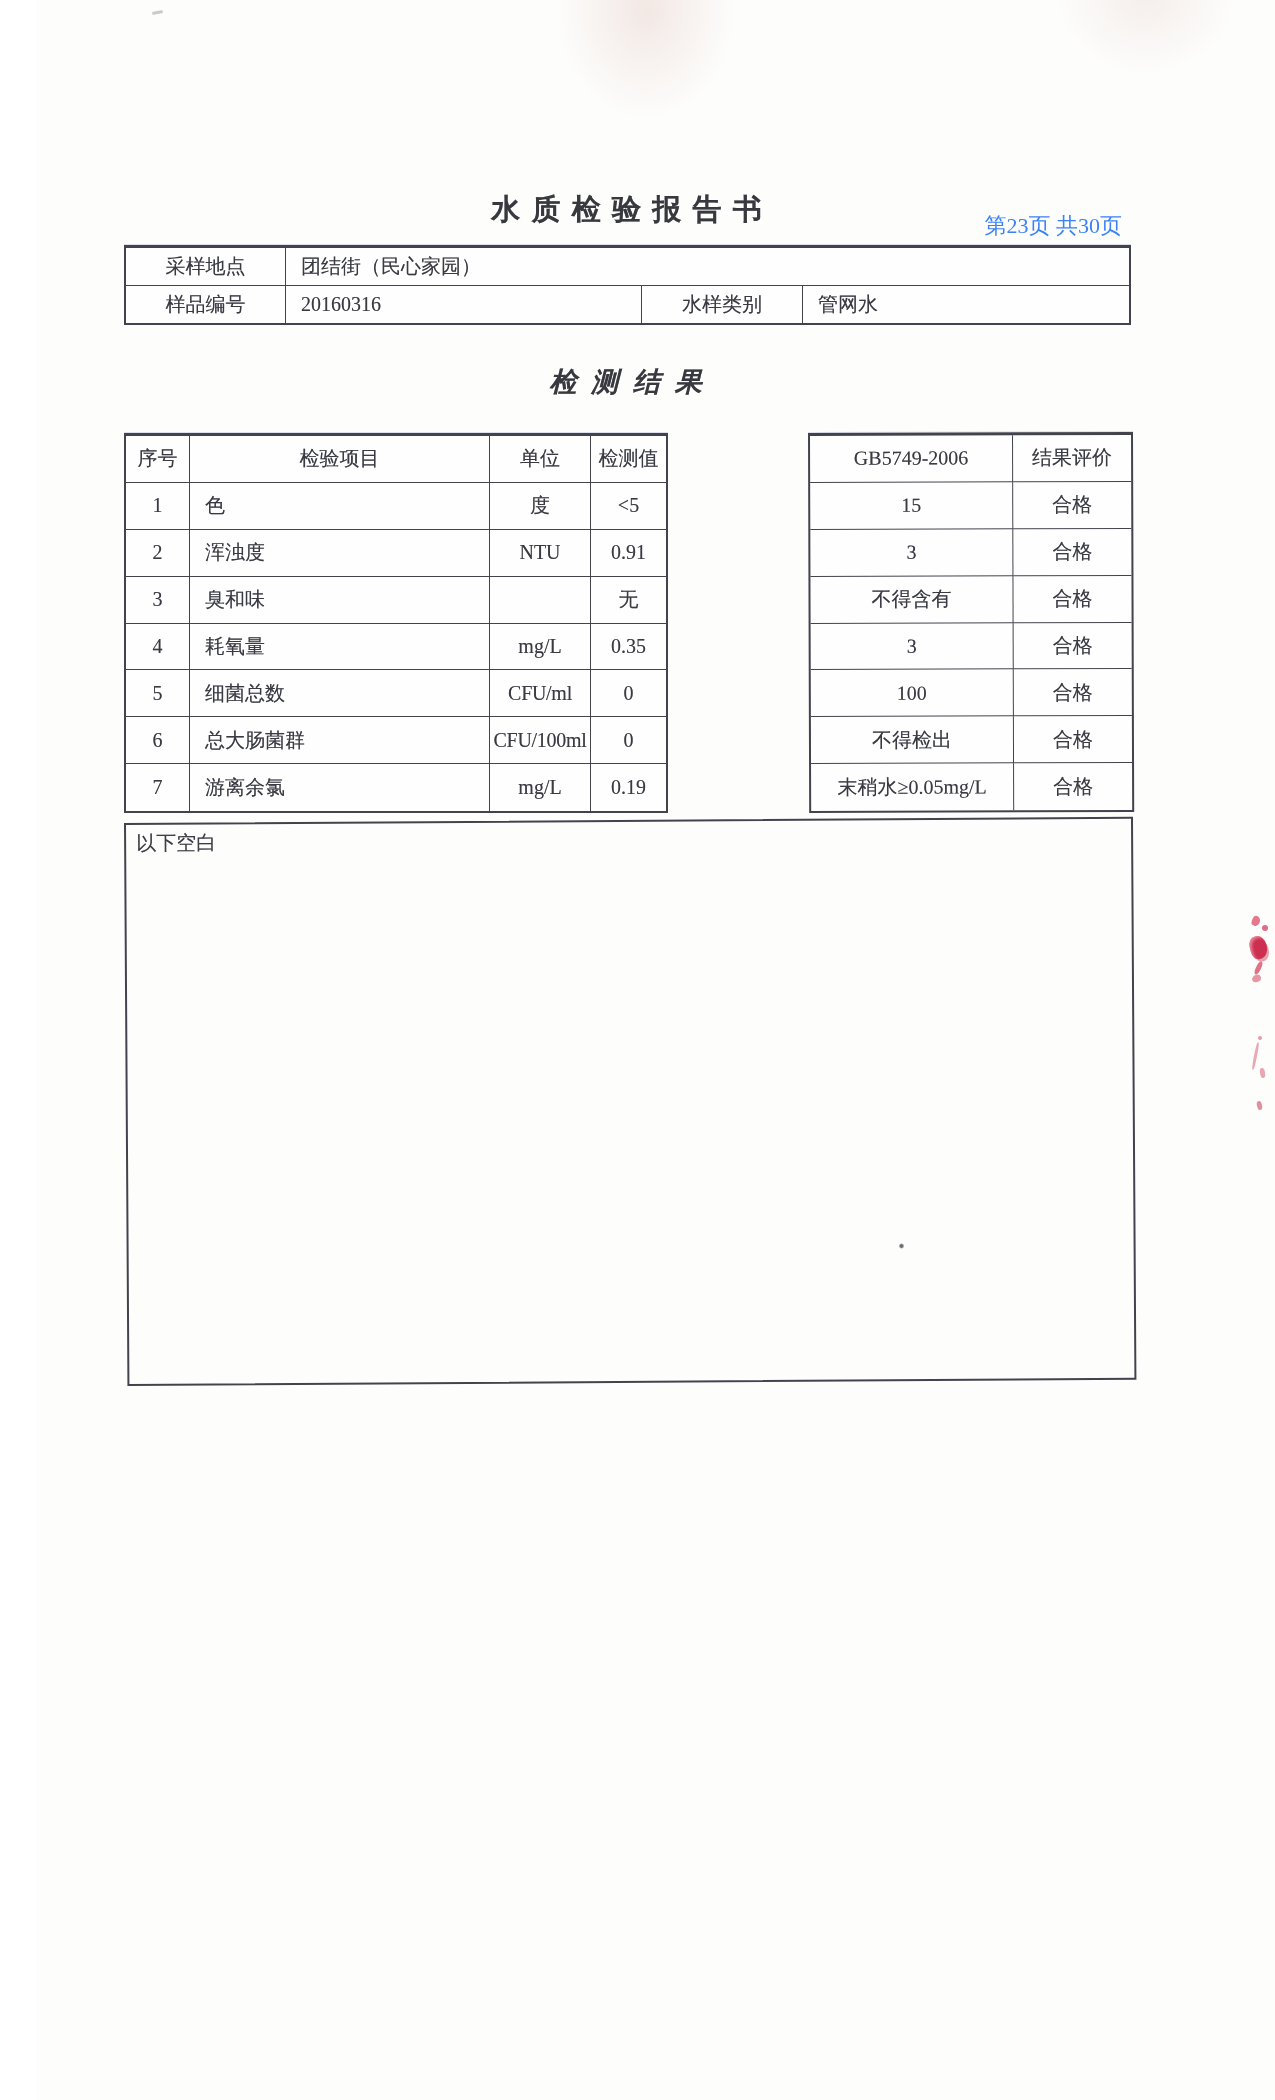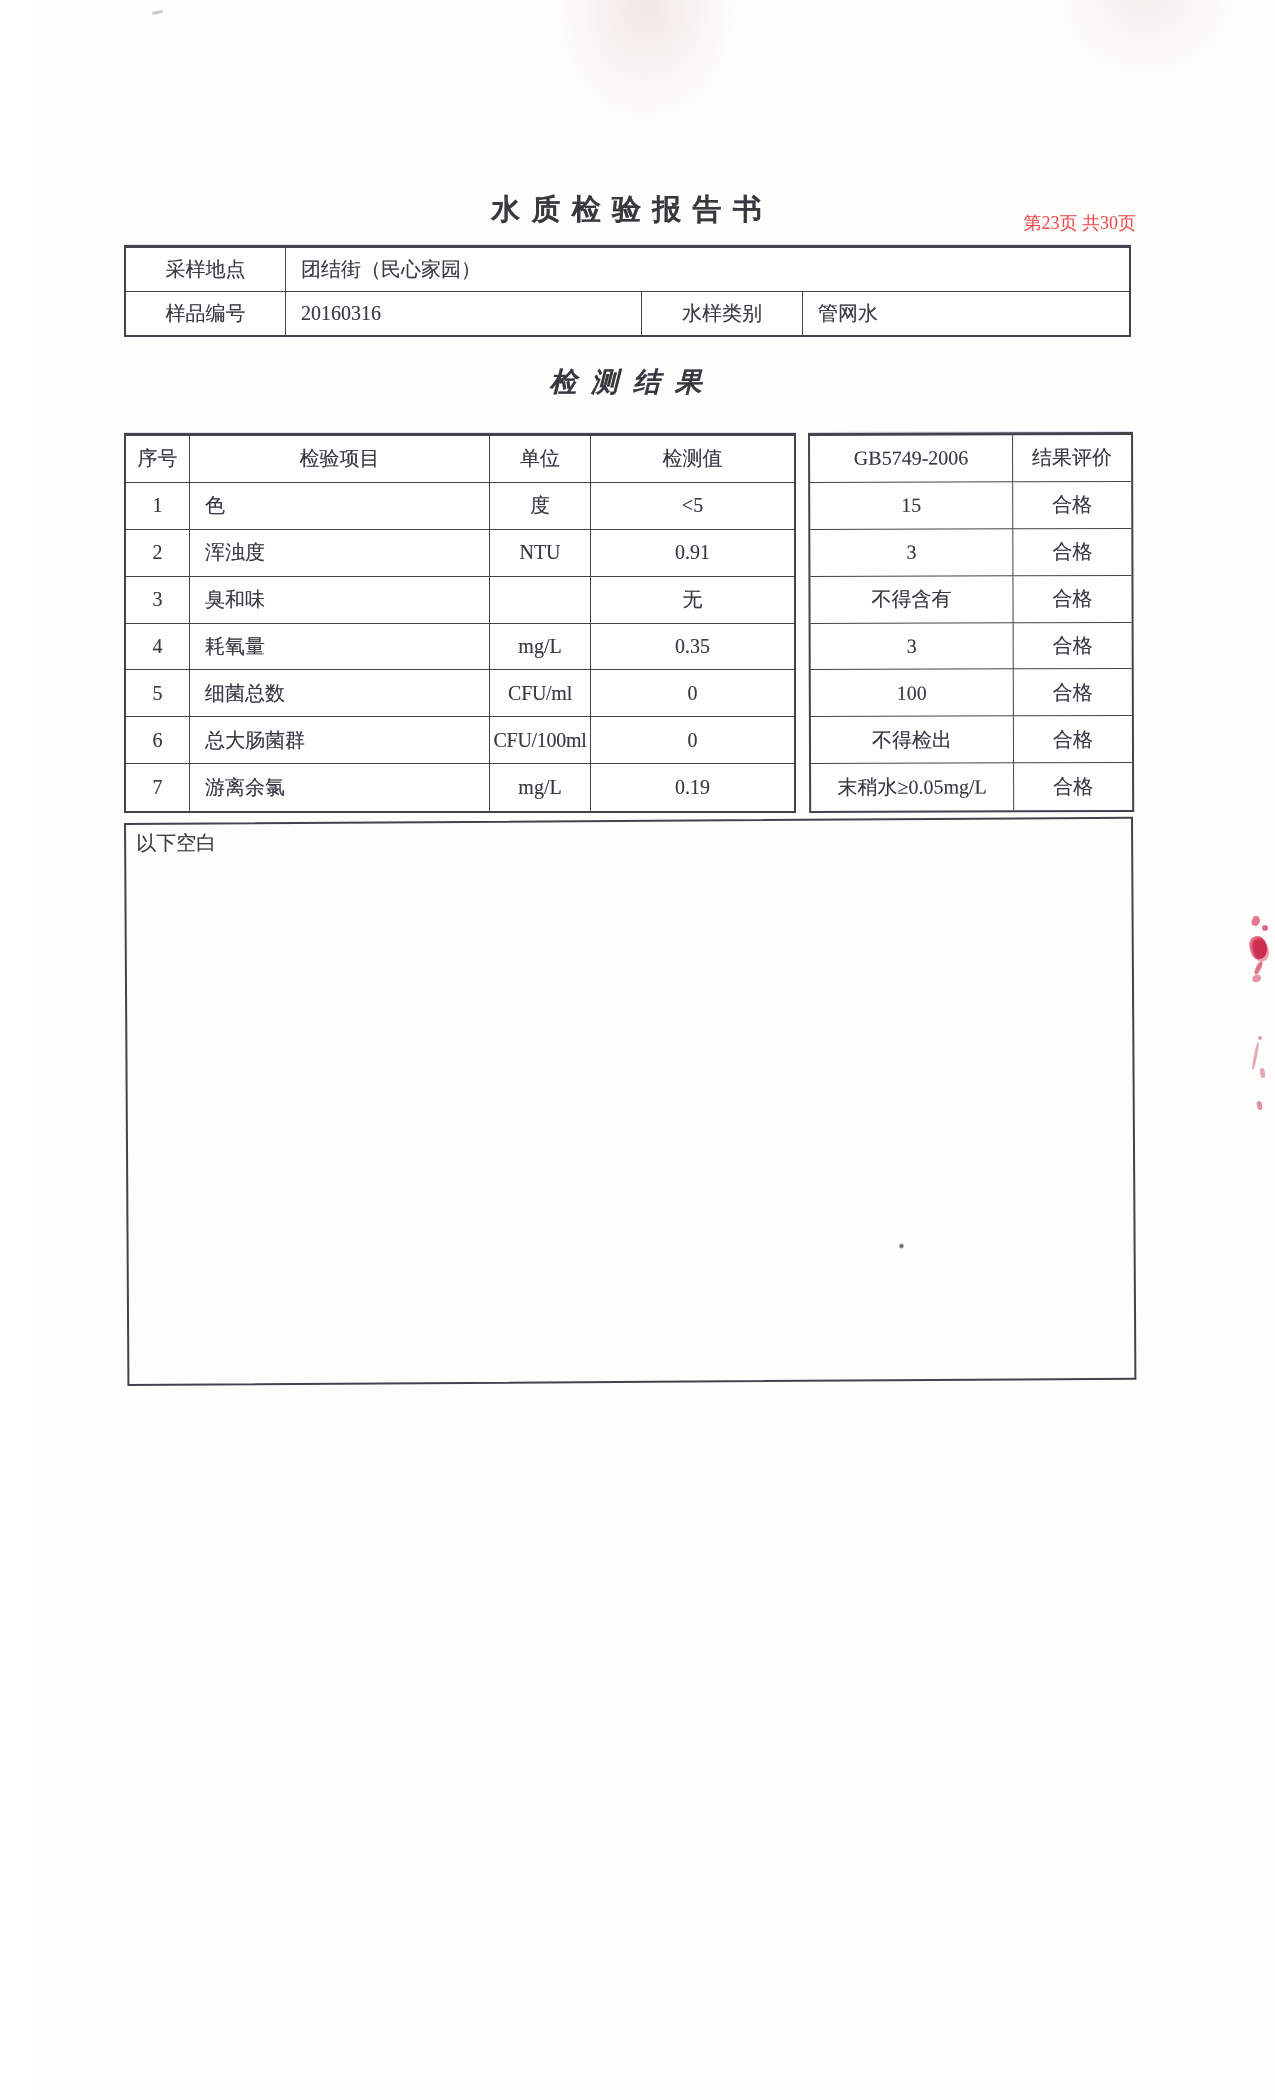--- a/index.html
+++ b/index.html
@@ -25,22 +25,22 @@
        background:radial-gradient(ellipse at 50% 10%, rgba(236,222,218,.5), rgba(255,255,255,0) 70%);}
   .sm3{left:116px;top:11px;width:11px;height:3px;background:rgba(110,110,118,.35);transform:rotate(-10deg);border-radius:2px;}
 
   .title{
     position:absolute;left:88px;top:190px;width:1007px;
     text-align:center;font-size:29px;font-weight:bold;
     letter-spacing:2px;color:#38383f;
     text-shadow:0 0 .6px rgba(55,55,65,.55);
   }
   .pageinfo{
-    position:absolute;top:211px;right:175px;
-    font-size:18px;color:#ef4444;
+    position:absolute;top:211px;right:189px;
+    font-size:22px;color:#3b82f6;
   }
   .heading{
     position:absolute;left:88px;top:364px;width:1007px;
     text-align:center;font-size:27px;font-weight:bold;
     letter-spacing:4px;color:#38383f;
     text-shadow:0 0 .6px rgba(55,55,65,.5);
     font-style:italic;
   }
 
   
@@ -57,28 +57,28 @@
     display:flex;align-items:center;justify-content:center;
     font-size:20px;
     text-shadow:0 0 .5px rgba(58,58,68,.45);
     overflow:hidden;white-space:nowrap;
   }
   .grid>div.nr{border-right:none;}
   .grid>div.nb{border-bottom:none;}
   .grid>div.lft{justify-content:flex-start;padding-left:15px;}
 
   .info-table{
-    left:88px;top:245px;width:1007px;height:92px;
+    left:88px;top:245px;width:1007px;height:80px;
     grid-template-columns:160px 356px 161px 1fr;
     grid-template-rows:1fr 1fr;
   }
   .info-table .span3{grid-column:2 / -1;}
 
   .res-left{
-    left:88px;top:433px;width:672px;height:380px;
+    left:88px;top:433px;width:544px;height:380px;
     grid-template-columns:64px 300px 101px 1fr;
     grid-template-rows:repeat(8,1fr);
   }
   .res-right{
     left:772px;top:433px;width:325px;height:380px;
     grid-template-columns:203px 1fr;
     grid-template-rows:repeat(8,1fr);
     transform:rotate(-0.18deg);transform-origin:top left;
   }
   .hc{font-size:20px;}

